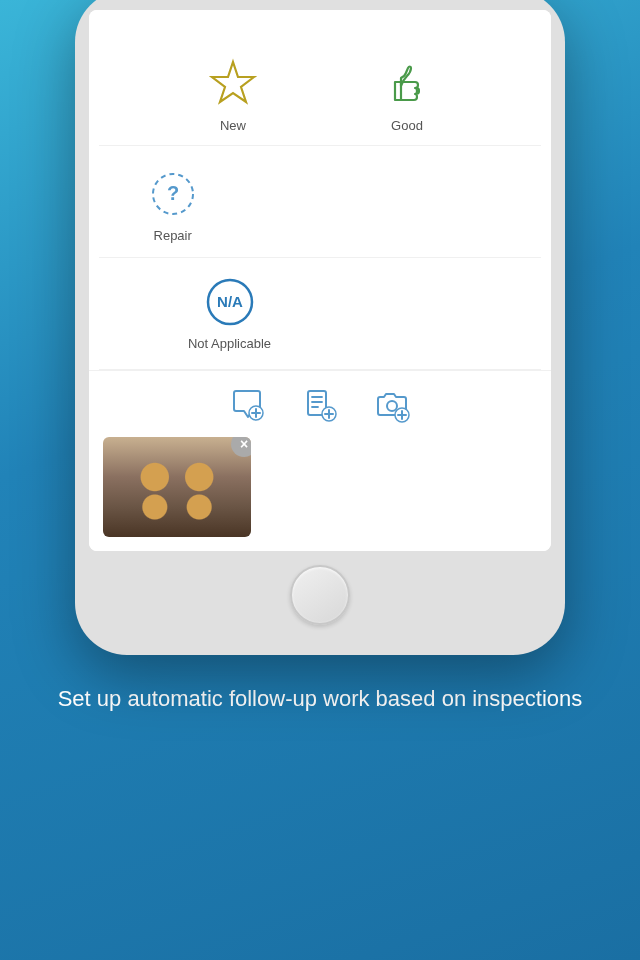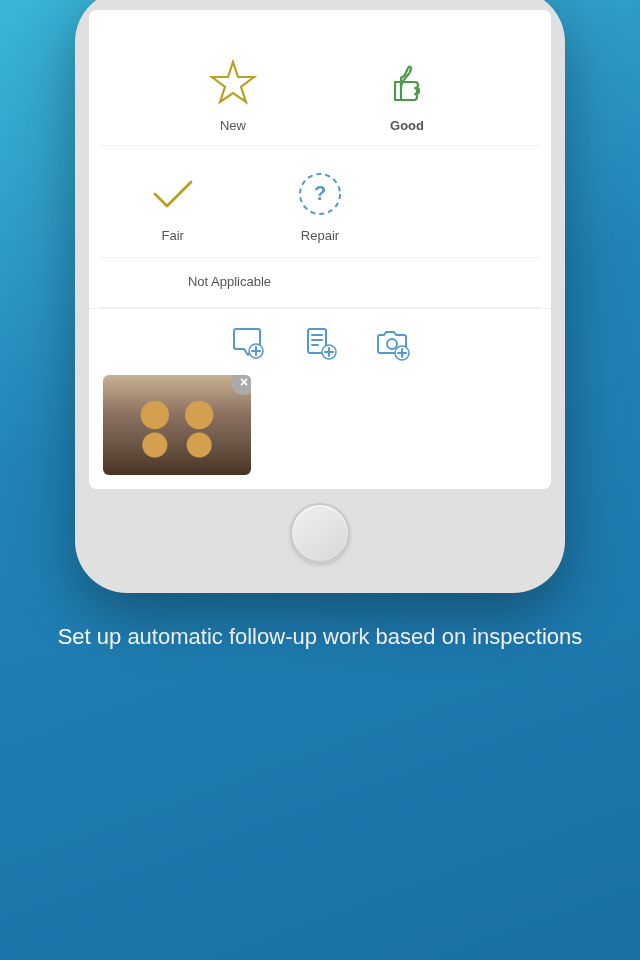--- a/index.html
+++ b/index.html
@@ -189,65 +189,63 @@
       <div class="rating-item" style="flex:1;">
         <div class="rating-icon">
           <svg width="52" height="52" viewBox="0 0 52 52">
 
             <polygon points="26,4 31,19 47,19 34,29 39,44 26,35 13,44 18,29 5,19 21,19" fill="none" stroke="#b8a020" stroke-width="2.2"></polygon>
           </svg>
         </div>
         <span class="rating-label">New</span>
       </div>
 
-      <div class="rating-item" style="flex:1;font-weight:bold;">
+      <div class="rating-item" style="flex:1;">
         <div class="rating-icon">
           <svg width="52" height="52" viewBox="0 0 52 52">
 
             <path d="M14 24 L14 42 L20 42 L20 24 Z" fill="none" stroke="#4a9a4a" stroke-width="2.2" stroke-linejoin="round"></path>
             <path d="M20 28 C20 28 22 22 26 18 C28 16 30 14 30 10 C30 8 28 8 27 10 C26 12 25 16 23 18 L20 20 Z" fill="none" stroke="#4a9a4a" stroke-width="2.2" stroke-linejoin="round"></path>
             <path d="M20 24 L34 24 C36 24 37 25 37 27 C37 29 36 30 34 30 L36 30 C37 30 38 31 38 33 C38 35 37 36 35 36 L34 36 C35 36 36 37 36 39 C36 41 35 42 33 42 L20 42" fill="none" stroke="#4a9a4a" stroke-width="2.2" stroke-linejoin="round"></path>
             <path d="M34 30 C35 30 36 31 36 33 C36 35 35 36 34 36" fill="none" stroke="#4a9a4a" stroke-width="2.2"></path>
           </svg>
         </div>
         <span class="rating-label">Good</span>
       </div>
     </div>
 
     <div class="divider-line"></div>
 
     <div class="rating-grid">
 
-      <div class="rating-item">
-        <div class="rating-icon">
-          <svg width="52" height="52" viewBox="0 0 52 52">
-            <polyline points="8,26 20,38 44,14" fill="none" stroke="#b8a020" stroke-width="2.8" stroke-linecap="round" stroke-linejoin="round"></polyline>
-          </svg>
-        </div>
-        <span class="rating-label">Fair</span>
-      </div>
 
 
       <div class="rating-item">
         <div class="rating-icon">
           <svg width="52" height="52" viewBox="0 0 52 52">
             <circle cx="26" cy="26" r="20" fill="none" stroke="#5599cc" stroke-width="2" stroke-dasharray="5 4"></circle>
             <text x="26" y="32" text-anchor="middle" font-size="20" font-weight="600" fill="#5599cc" font-family="Arial">?</text>
           </svg>
         </div>
         <span class="rating-label">Repair</span>
       </div>
     </div>
 
     <div class="divider-line"></div>
 
     <div class="rating-grid-2col">
 
 
       <div class="rating-item">
+        <div class="rating-icon">
+          <svg width="56" height="56" viewBox="0 0 56 56">
+            <circle cx="28" cy="28" r="22" fill="none" stroke="#2a7ab8" stroke-width="2.5"></circle>
+            <text x="28" y="33" text-anchor="middle" font-size="15" font-weight="700" fill="#2a7ab8" font-family="Arial">N/A</text>
+          </svg>
+        </div>
         <span class="rating-label">Not Applicable</span>
       </div>
     </div>
 
     <div class="divider-line"></div>
 
     <div class="action-bar">
 
       <div class="action-icon">
         <svg width="36" height="36" viewBox="0 0 36 36">

